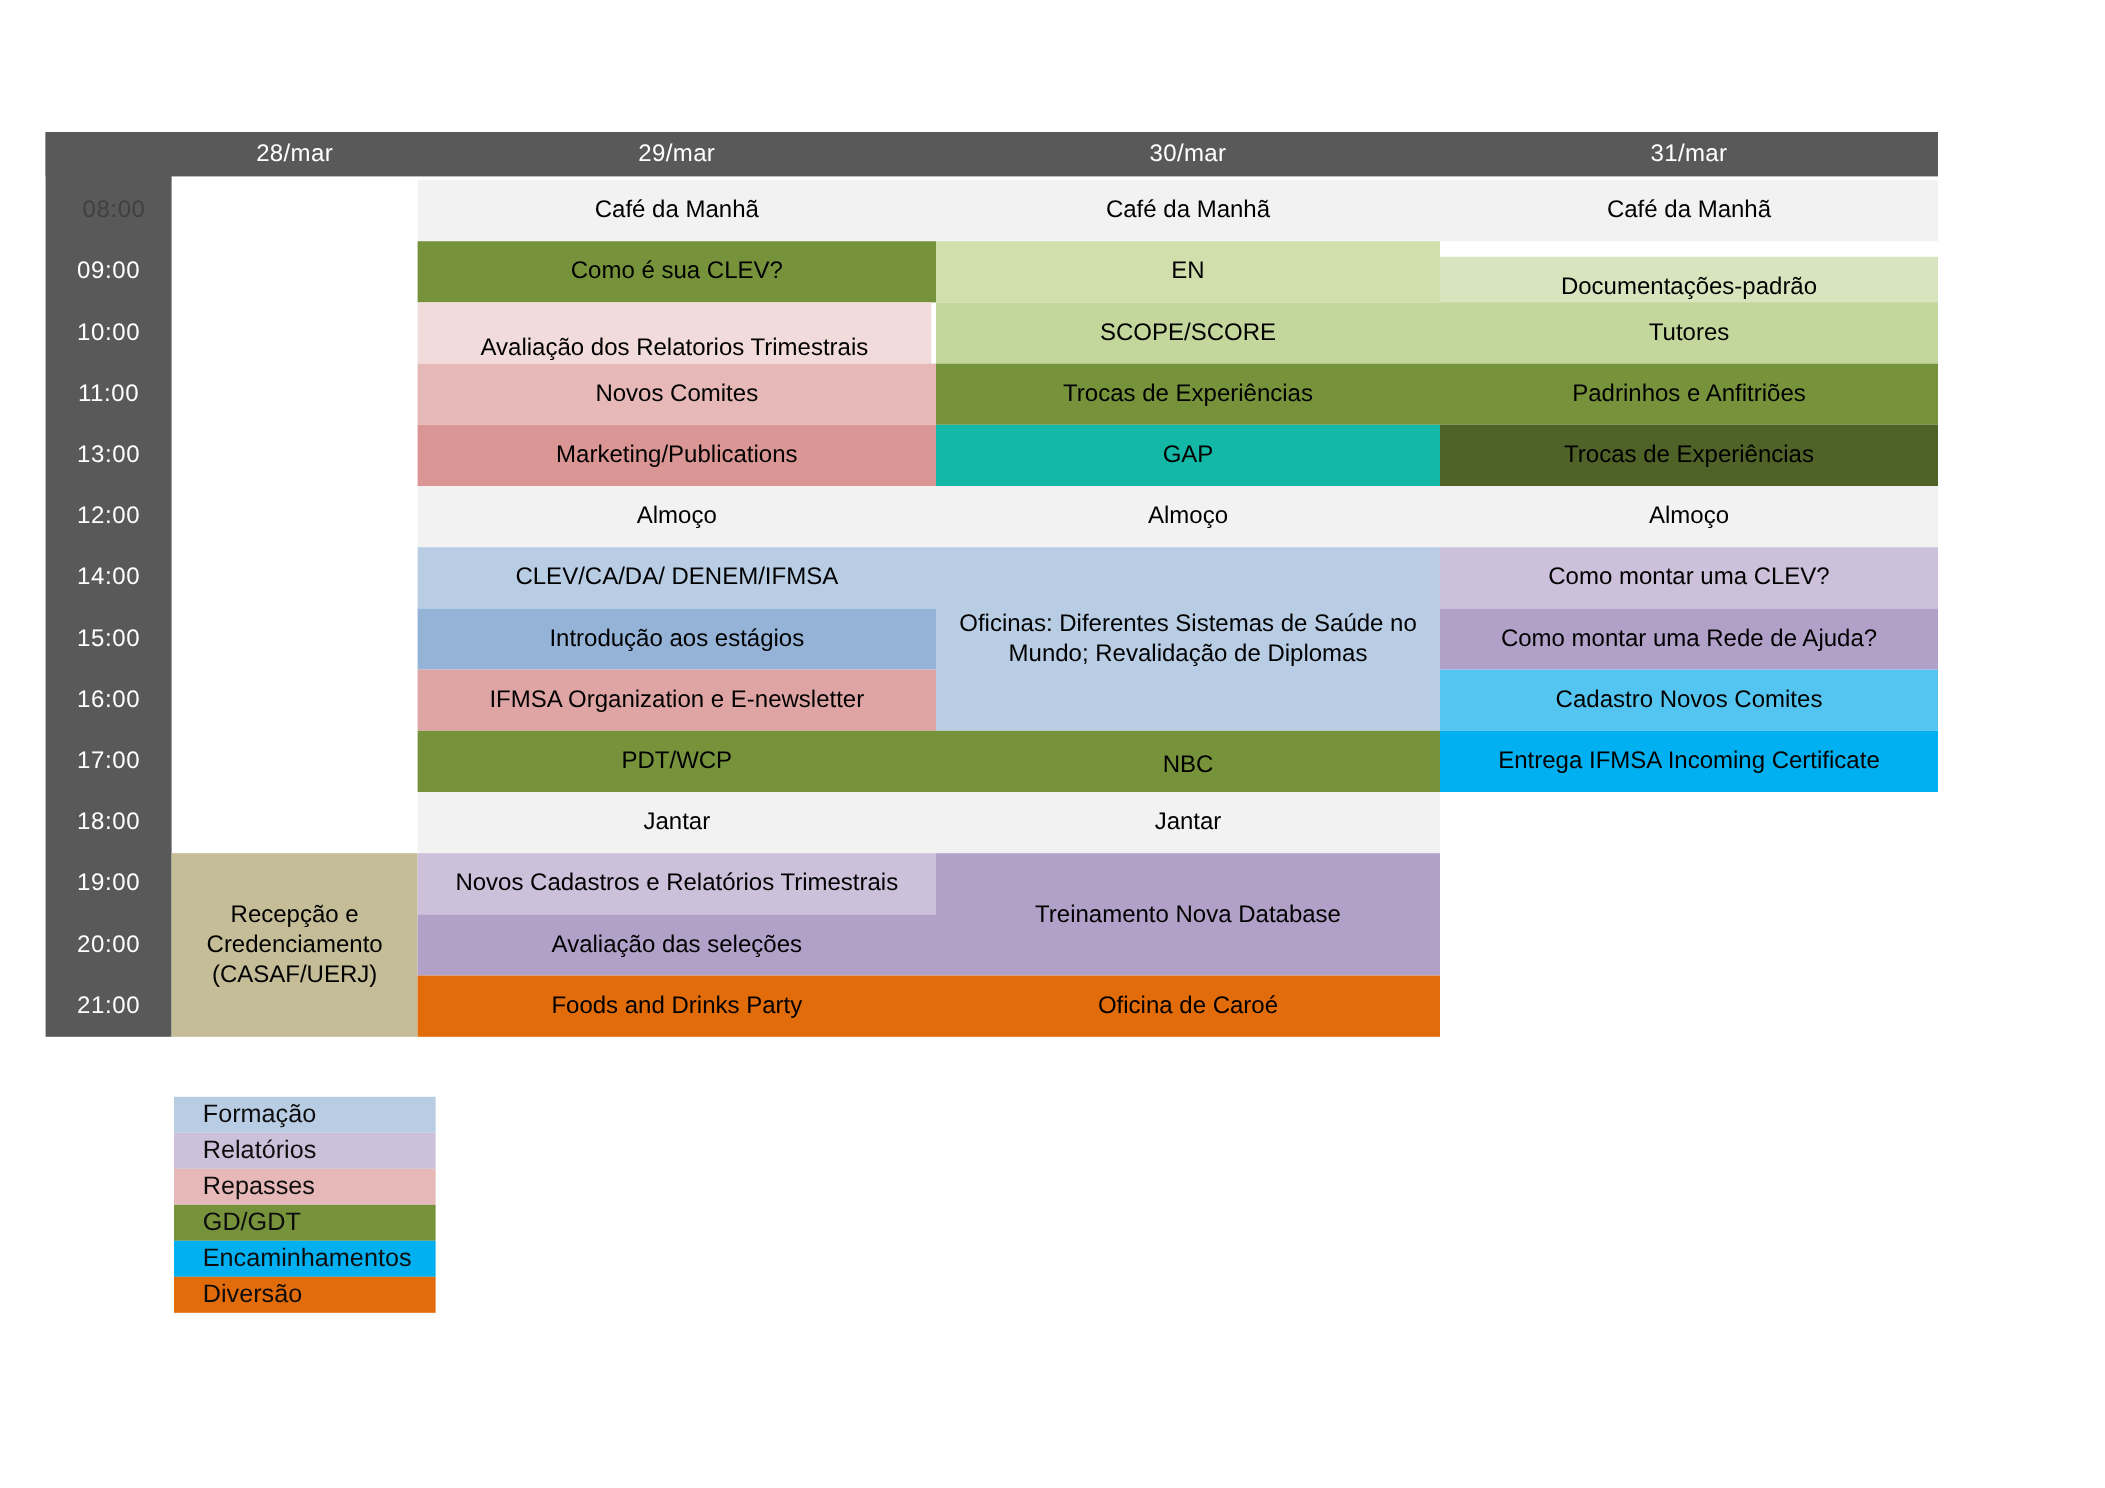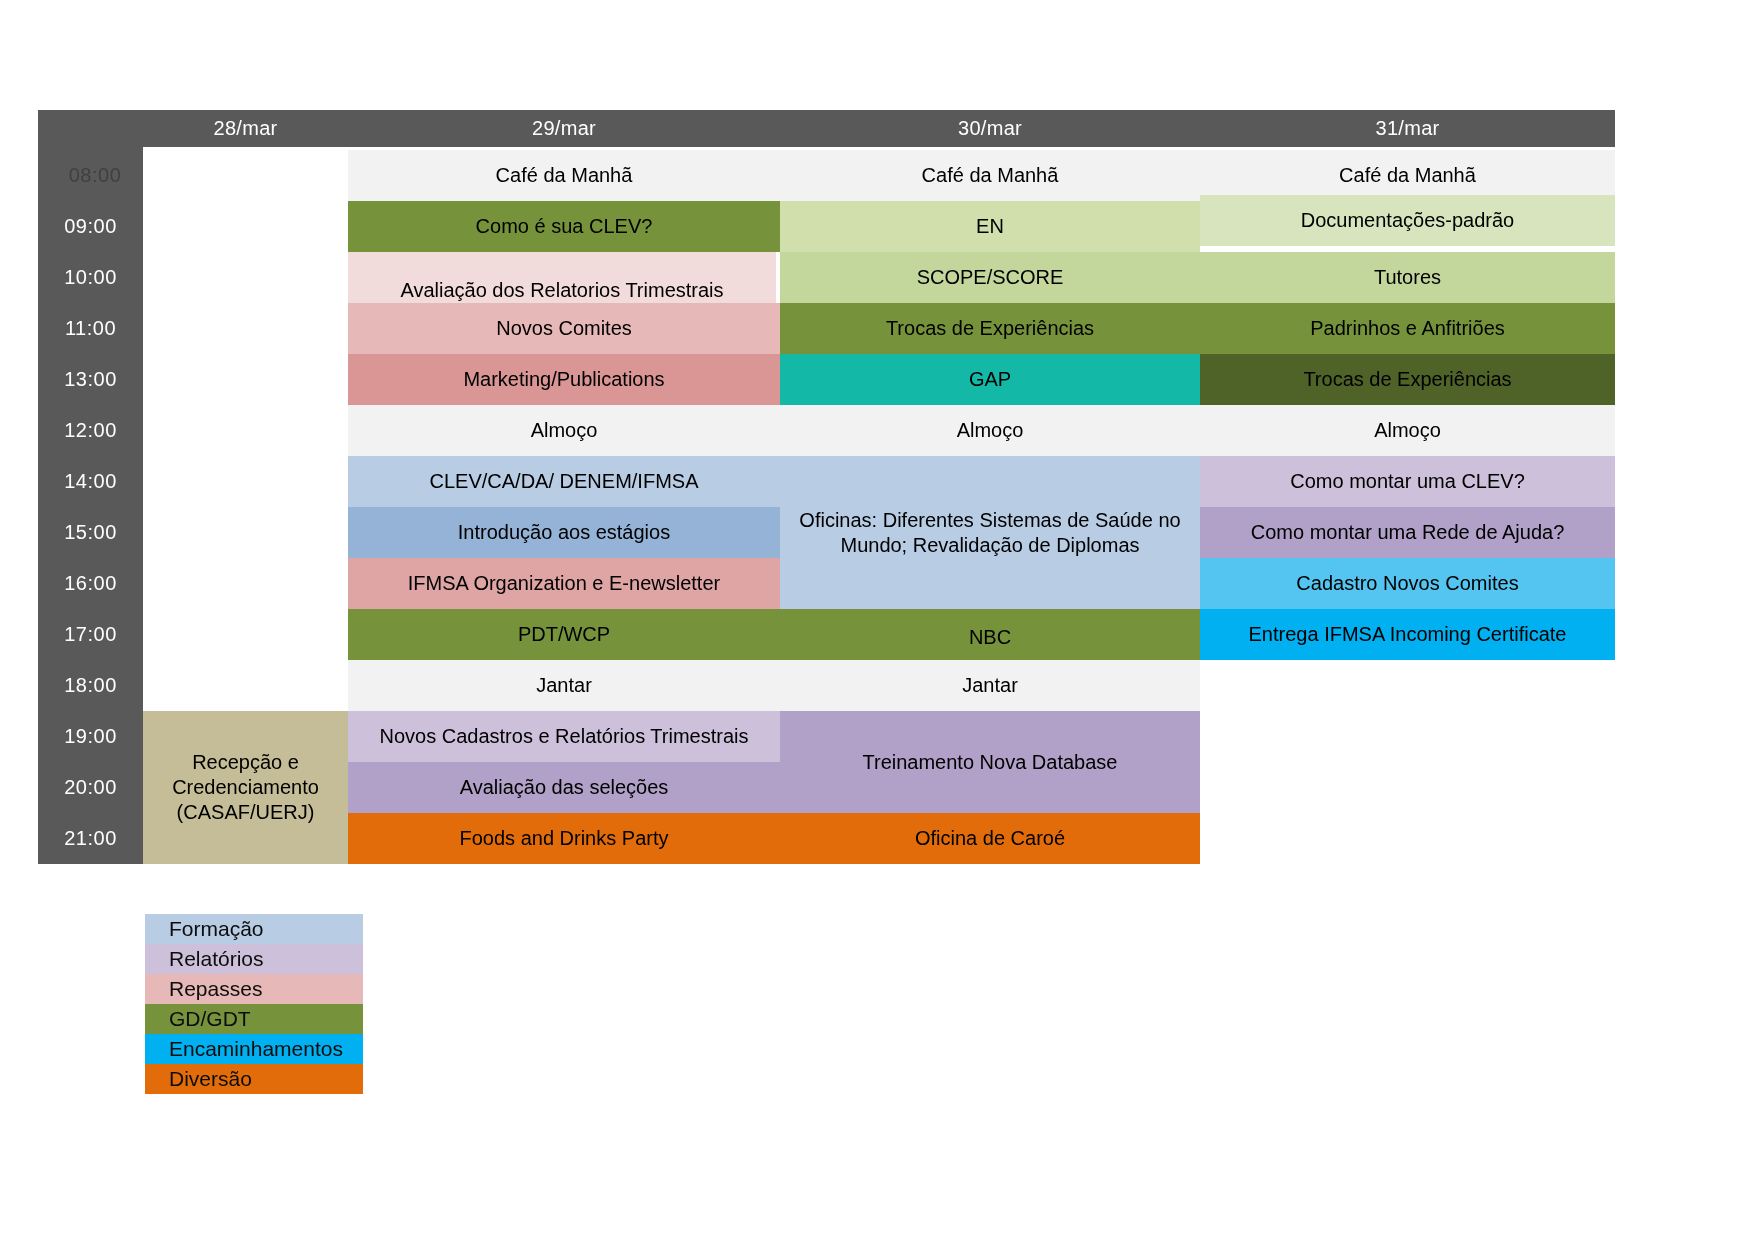--- a/index.html
+++ b/index.html
@@ -135,21 +135,21 @@
         </div>
         <div class="abs event" style="left: 780px; top: 711px; width: 420px; height: 102px; background: rgb(177, 160, 199);">
           <span class="txt" style="max-width: 405px;">Treinamento Nova Database</span>
         </div>
         <div class="abs event" style="left: 780px; top: 813px; width: 420px; height: 51px; background: rgb(227, 108, 10);">
           <span class="txt">Oficina de Caroé</span>
         </div>
         <div class="abs event" style="left: 1200px; top: 150px; width: 415px; height: 51px; background: rgb(242, 242, 242);">
           <span class="txt">Café da Manhã</span>
         </div>
-        <div class="abs event" style="left: 1200px; top: 195px; width: 415px; height: 51px; background: rgb(215, 228, 189);">
+        <div class="abs event" style="left: 1200px; top: 214px; width: 415px; height: 51px; background: rgb(215, 228, 189);">
           <span class="txt">Documentações-padrão</span>
         </div>
         <div class="abs event" style="left: 1200px; top: 252px; width: 415px; height: 51px; background: rgb(195, 214, 155);">
           <span class="txt">Tutores</span>
         </div>
         <div class="abs event" style="left: 1200px; top: 303px; width: 415px; height: 51px; background: rgb(118, 147, 60);">
           <span class="txt">Padrinhos e Anfitriões</span>
         </div>
         <div class="abs event" style="left: 1200px; top: 354px; width: 415px; height: 51px; background: rgb(79, 98, 40);">
           <span class="txt">Trocas de Experiências</span>

